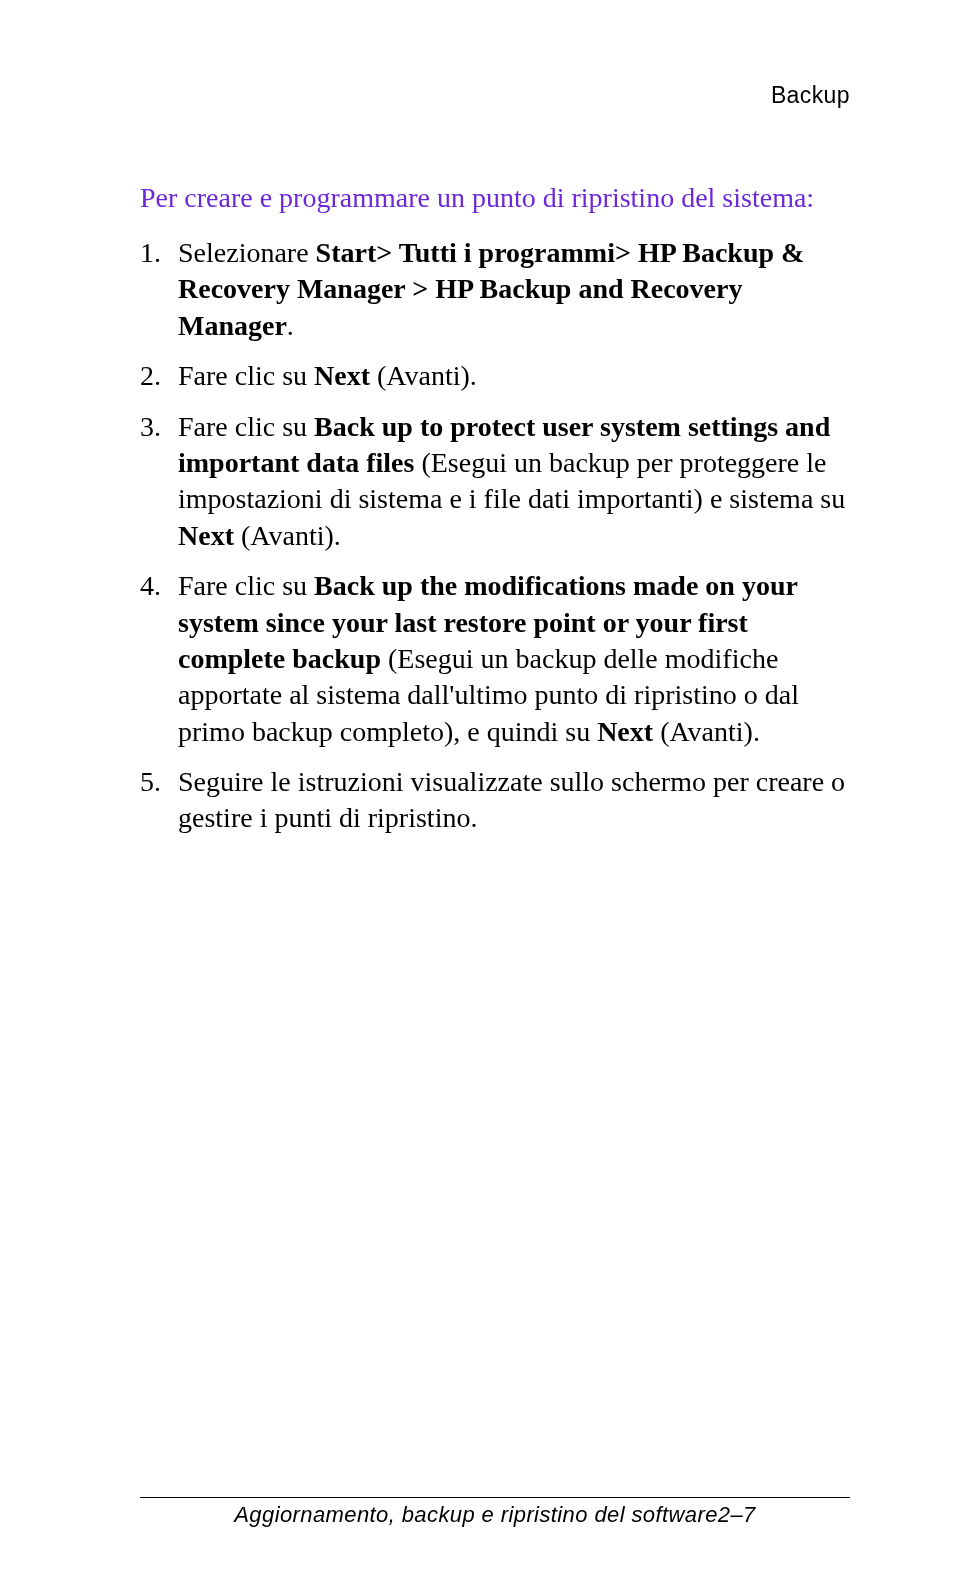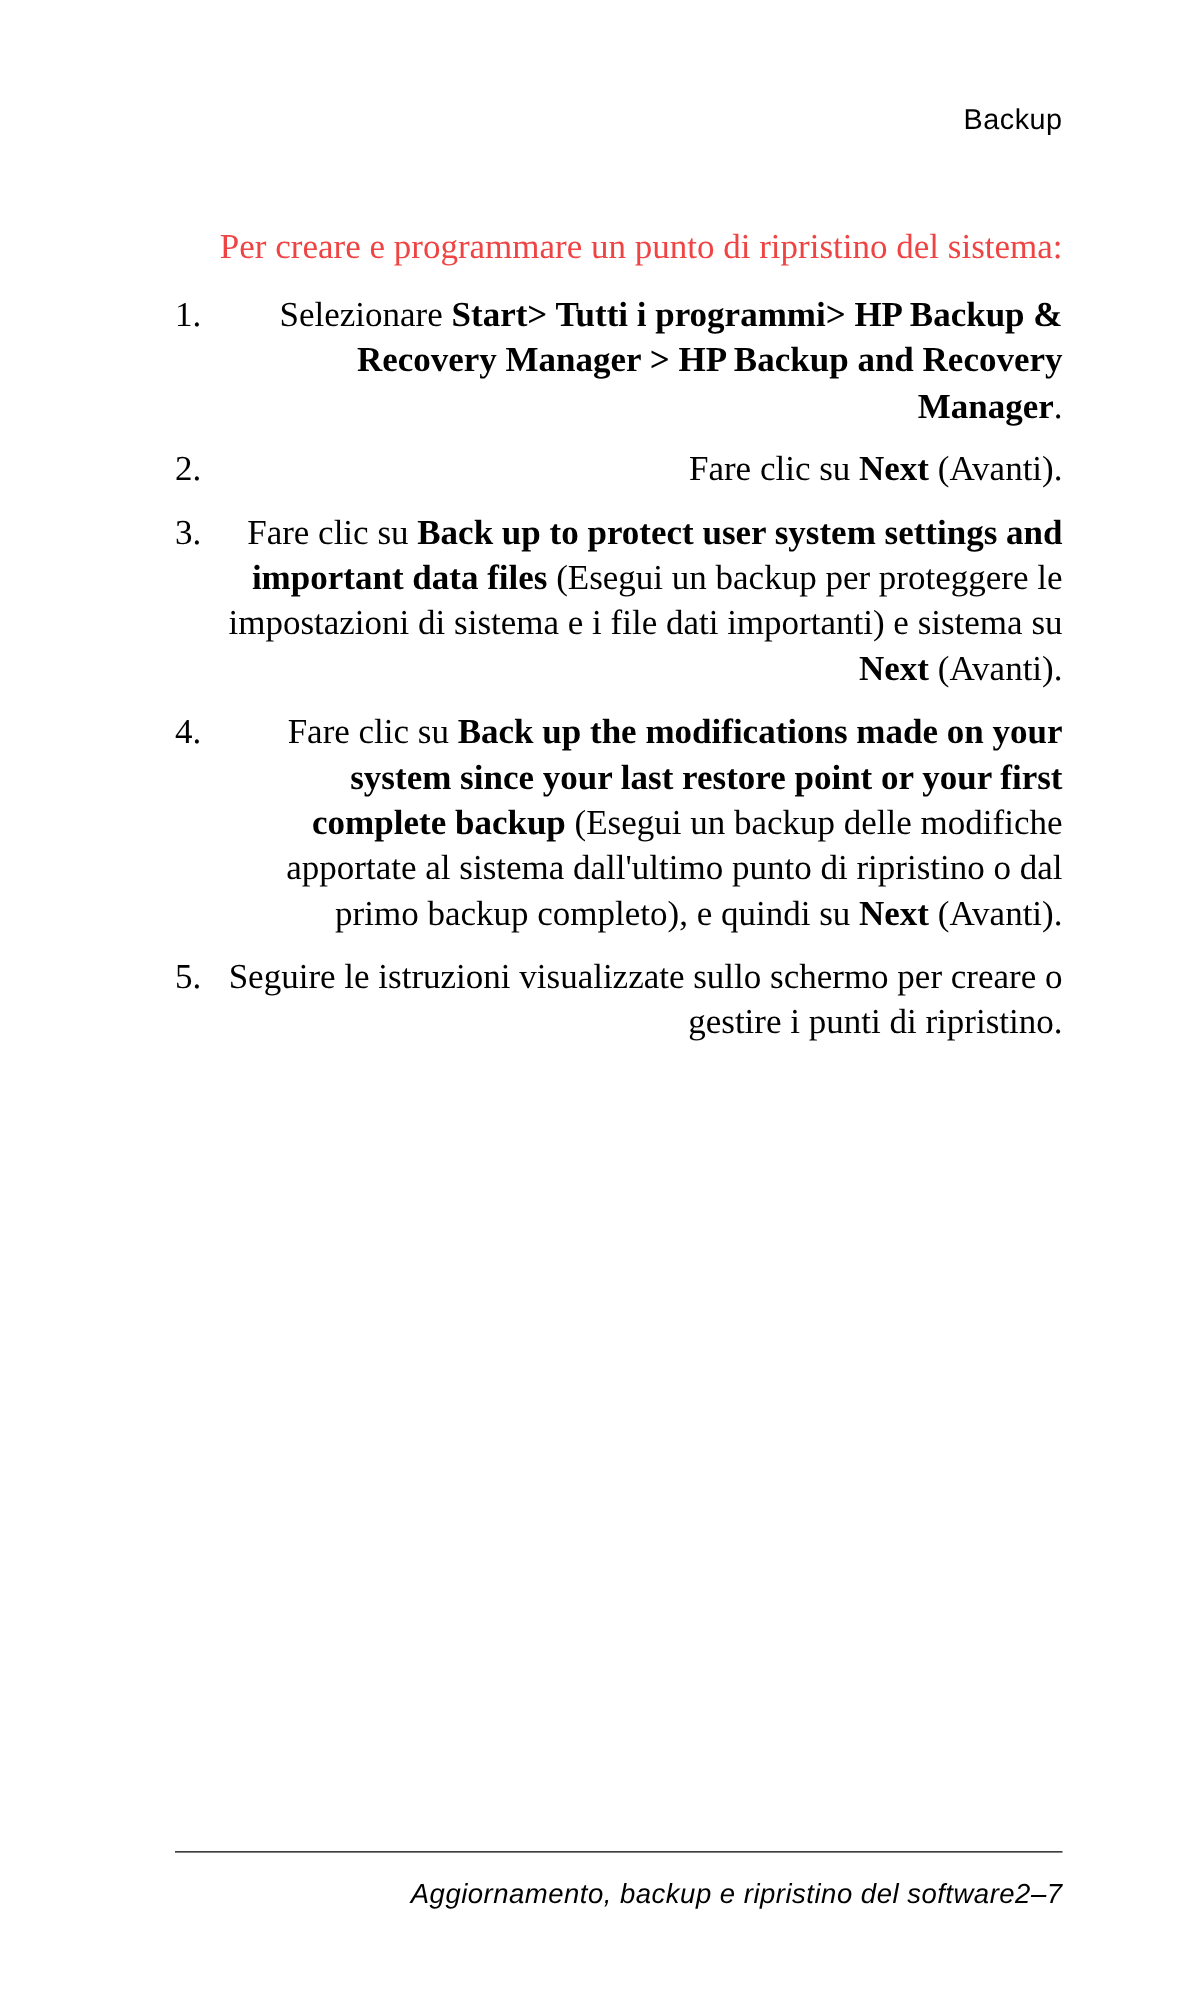--- a/index.html
+++ b/index.html
@@ -28,38 +28,36 @@
       color: #000;
       letter-spacing: 0.4px;
     }
     .content {
       margin-top: 85px;
     }
     .intro {
       font-size: 28px;
       line-height: 1.25;
       margin-bottom: 20px;
-      color: #ef4444;
-      text-align: right;
+      color: #6d28d9;
     }
     ol {
       counter-reset: item;
       list-style: none;
       padding: 0;
       margin: 0;
     }
     ol > li {
       counter-increment: item;
       position: relative;
       padding-left: 38px;
       font-size: 28px;
       line-height: 1.3;
       margin-bottom: 14px;
       color: #000;
-      text-align: right;
     }
     ol > li::before {
       content: counter(item) ".";
       position: absolute;
       left: 0;
       top: 0;
     }
     .sub {
       font-size: 28px;
       line-height: 1.3;
@@ -68,23 +66,23 @@
     }
     b, strong {
       font-weight: bold;
     }
     .footer {
       position: absolute;
       bottom: 68px;
       left: 140px;
       right: 110px;
       border-top: 1px solid #000;
-      padding-top: 20px;
+      padding-top: 4px;
       display: flex;
-      justify-content: flex-end;
+      justify-content: center;
       font-family: Arial, Helvetica, sans-serif;
       font-style: italic;
       font-weight: 300;
       font-size: 22px;
       letter-spacing: 0.4px;
       color: #000;
     }
   </style>
 </head>
 <body>

